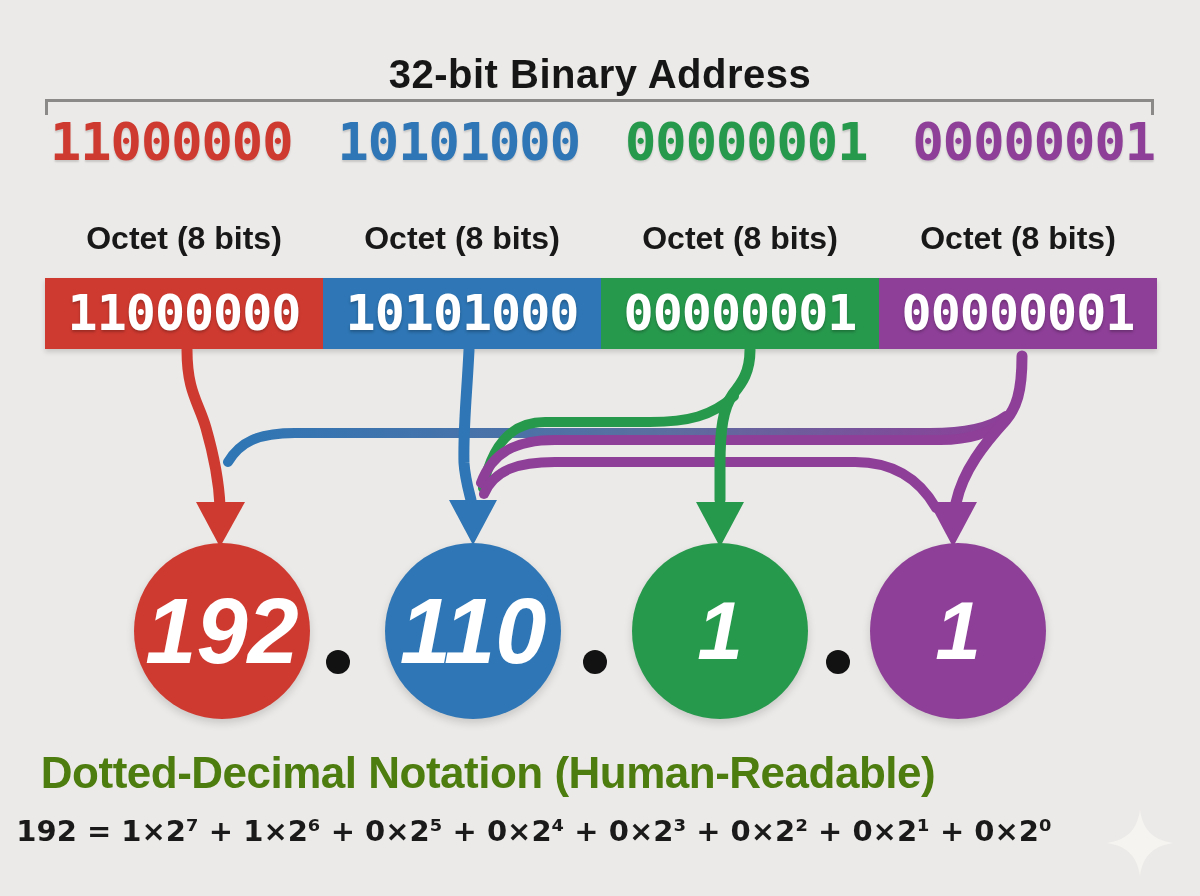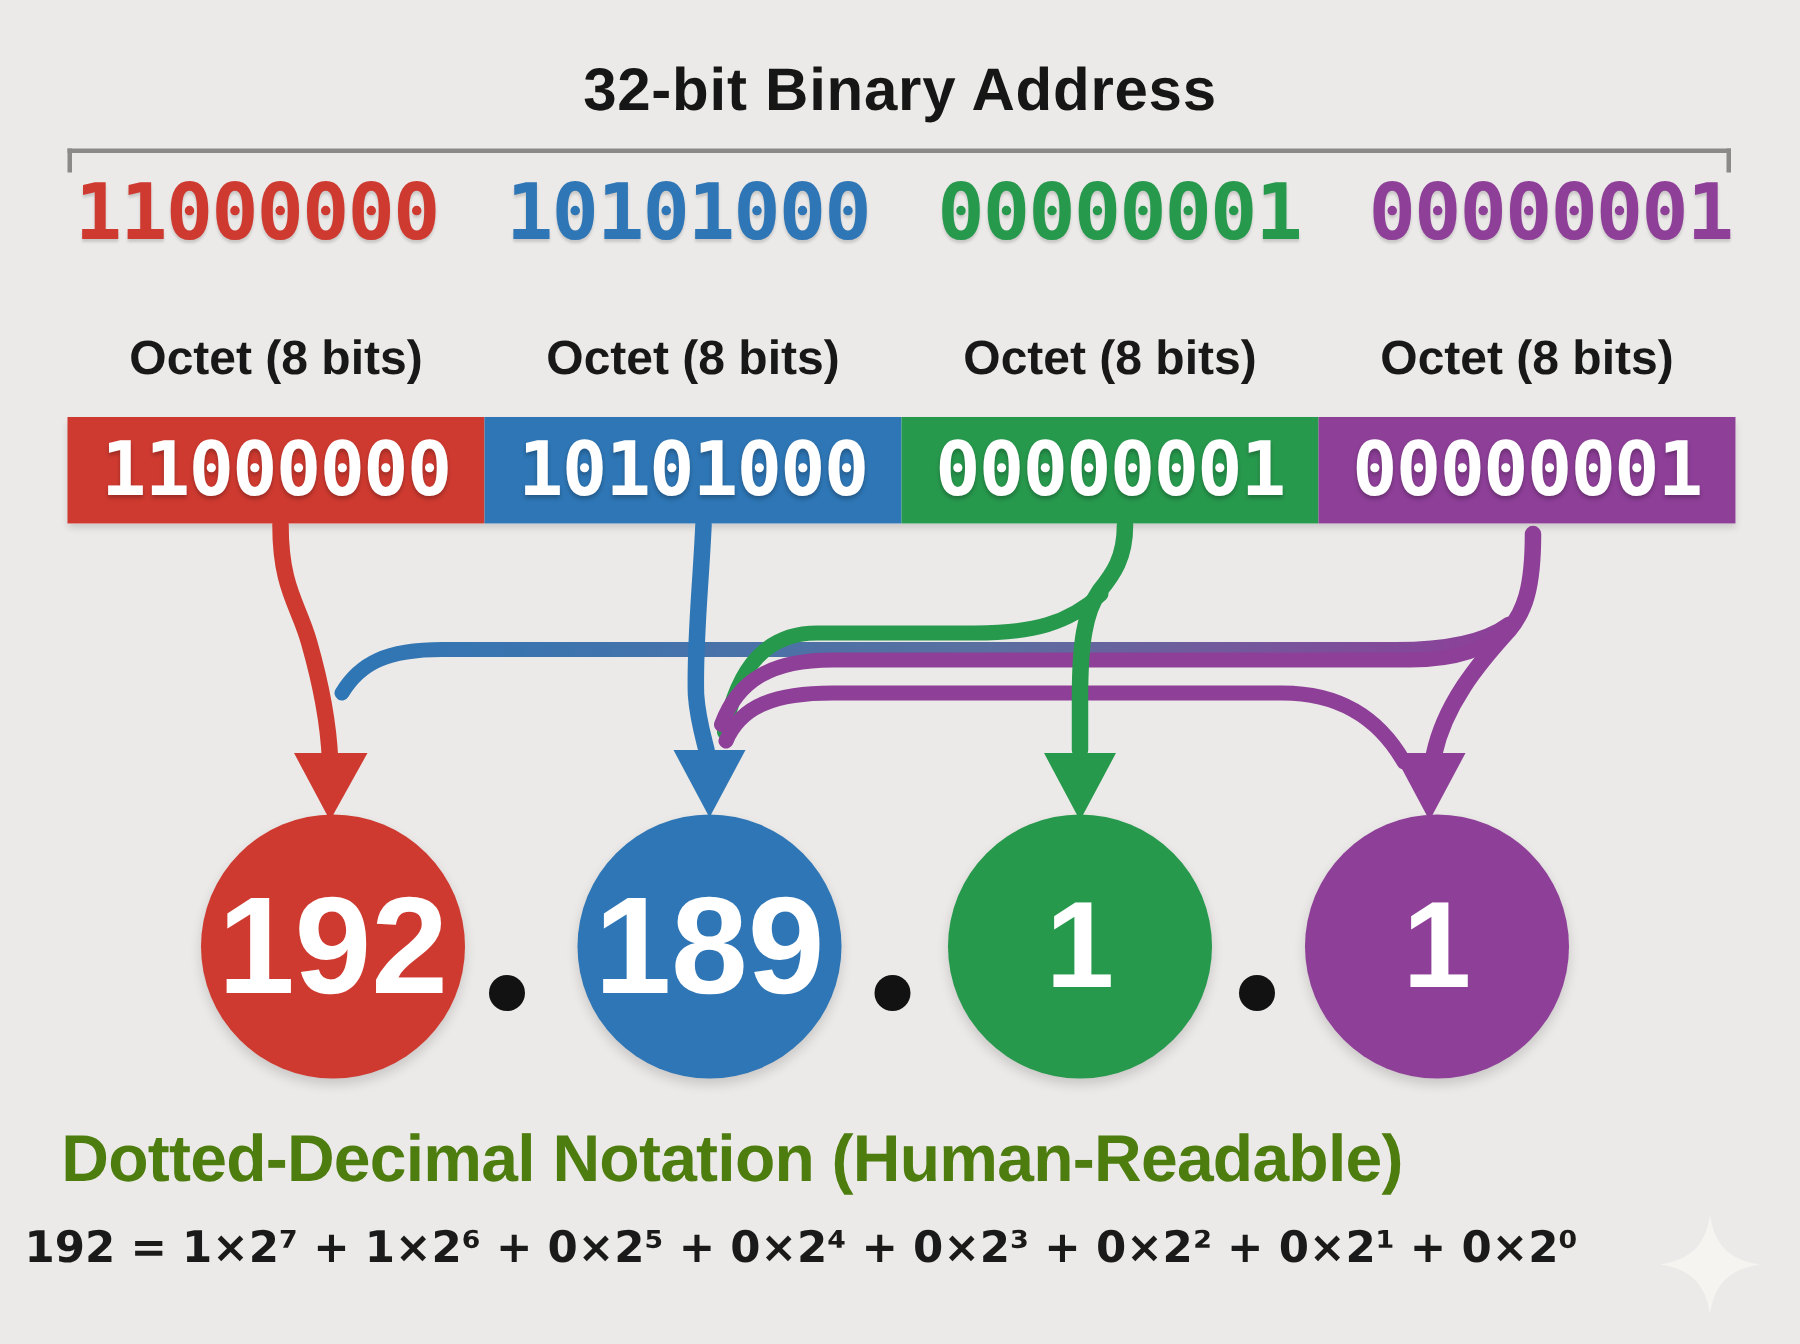--- a/index.html
+++ b/index.html
@@ -1,38 +1,38 @@
 <!DOCTYPE html>
 <html><head>
 <meta charset="utf-8">
 <style>
   html,body{margin:0;padding:0;background:#eceae8;}
   .stage{position:relative;width:1200px;height:896px;overflow:hidden;
          font-family:"Liberation Sans",sans-serif;}
-  .title{position:absolute;top:38px;left:0;width:1200px;text-align:center;
+  .title{position:absolute;top:52px;left:0;width:1200px;text-align:center;
          font-size:40px;font-weight:700;letter-spacing:0.5px;color:#161616;}
   .bracket{position:absolute;left:45px;top:99px;width:1109px;height:16px;
            border-top:3px solid;border-left:3px solid;border-right:3px solid;
            box-sizing:border-box;}
   .binary-row{position:absolute;left:50px;top:106px;width:1105px;height:72px;
               display:flex;justify-content:space-between;align-items:center;}
   .bin{font-family:"DejaVu Sans Mono",monospace;font-size:52px;font-weight:700;
        letter-spacing:-1px;text-shadow:0 2px 2px rgba(0,0,0,0.15);}
   .octet-labels{position:absolute;left:45px;top:220px;width:1112px;display:flex;}
   .octet-labels span{width:278px;text-align:center;font-size:32px;font-weight:700;
                      color:#181818;}
   .octet-boxes{position:absolute;left:45px;top:278px;width:1112px;height:71px;
                display:flex;box-shadow:0 3px 5px rgba(0,0,0,0.15);}
   .obox{width:278px;height:71px;line-height:71px;text-align:center;color:#fff;
         font-family:"DejaVu Sans Mono",monospace;font-size:50px;font-weight:700;
         letter-spacing:-1px;text-shadow:0 2px 3px rgba(0,0,0,0.25);}
   .arrows{position:absolute;left:0;top:348px;width:1200px;height:210px;}
   .circle{position:absolute;width:176px;height:176px;border-radius:50%;
           top:543px;display:flex;align-items:center;justify-content:center;
-          color:#fff;font-weight:700;box-shadow:0 4px 8px rgba(0,0,0,0.15);}
+          color:#fff;font-weight:700;box-shadow:0 4px 8px rgba(0,0,0,0.15);font-style:italic;}
   .circle.big{font-size:92px;}
   .circle.small{font-size:82px;}
   .dot{position:absolute;width:24px;height:24px;border-radius:50%;top:650px;}
   .caption{position:absolute;top:748px;left:0;width:976px;text-align:center;
            font-size:44px;font-weight:700;letter-spacing:-0.5px;color:#4d7c0f;}
   .formula{position:absolute;top:814px;left:0;width:1068px;text-align:center;
            font-family:"DejaVu Sans",sans-serif;font-size:29px;font-weight:700;
            color:#1a1a1a;}
   .sparkle{position:absolute;left:1105px;top:808px;}
 </style>
@@ -91,21 +91,21 @@
 
     <path d="M 750,2 C 750,24 742,35 733,46 C 723,60 720,82 720,117 L 720,152" fill="none" stroke-width="11" stroke-linecap="round" stroke="#27994d"></path>
     <polygon points="720,199 696,154 744,154" fill="#27994d"></polygon>
 
     <path d="M 1022,8 C 1022,45 1016,60 1006,72 C 985,95 963,122 956,155" fill="none" stroke-width="11" stroke-linecap="round" stroke="#8e3f98"></path>
     <polygon points="953,199 929,154 977,154" fill="#8e3f98"></polygon>
   </svg>
 
   <div class="circle big" style="left: 134px; background-color: rgb(207, 58, 48);">192</div>
   <div class="dot" style="left: 326px; background-color: rgb(18, 18, 18);"></div>
-  <div class="circle big" style="left: 385px; background-color: rgb(46, 118, 181);">189</div>
+  <div class="circle big" style="left: 385px; background-color: rgb(46, 118, 181);">110</div>
   <div class="dot" style="left: 583px; background-color: rgb(18, 18, 18);"></div>
   <div class="circle small" style="left: 632px; background-color: rgb(39, 153, 77);">1</div>
   <div class="dot" style="left: 826px; background-color: rgb(18, 18, 18);"></div>
   <div class="circle small" style="left: 870px; background-color: rgb(142, 63, 152);">1</div>
 
   <div class="caption">Dotted-Decimal Notation (Human-Readable)</div>
   <div class="formula">192 = 1×2⁷ + 1×2⁶ + 0×2⁵ + 0×2⁴ + 0×2³ + 0×2² + 0×2¹ + 0×2⁰</div>
 
   <svg class="sparkle" width="70" height="70" viewBox="0 0 70 70">
     <path d="M35,2 C38,22 48,32 68,35 C48,38 38,48 35,68 C32,48 22,38 2,35 C22,32 32,22 35,2 Z" fill="#f6f4f1"></path>

